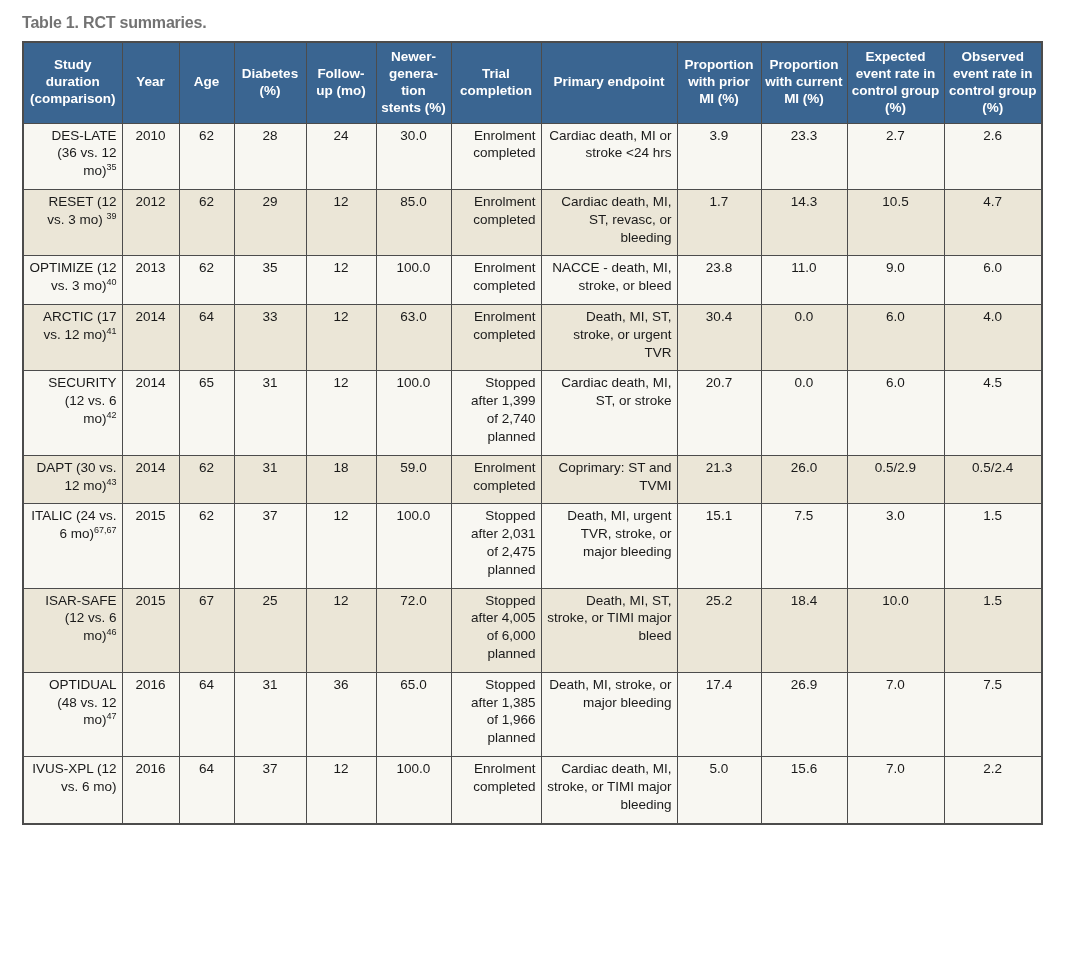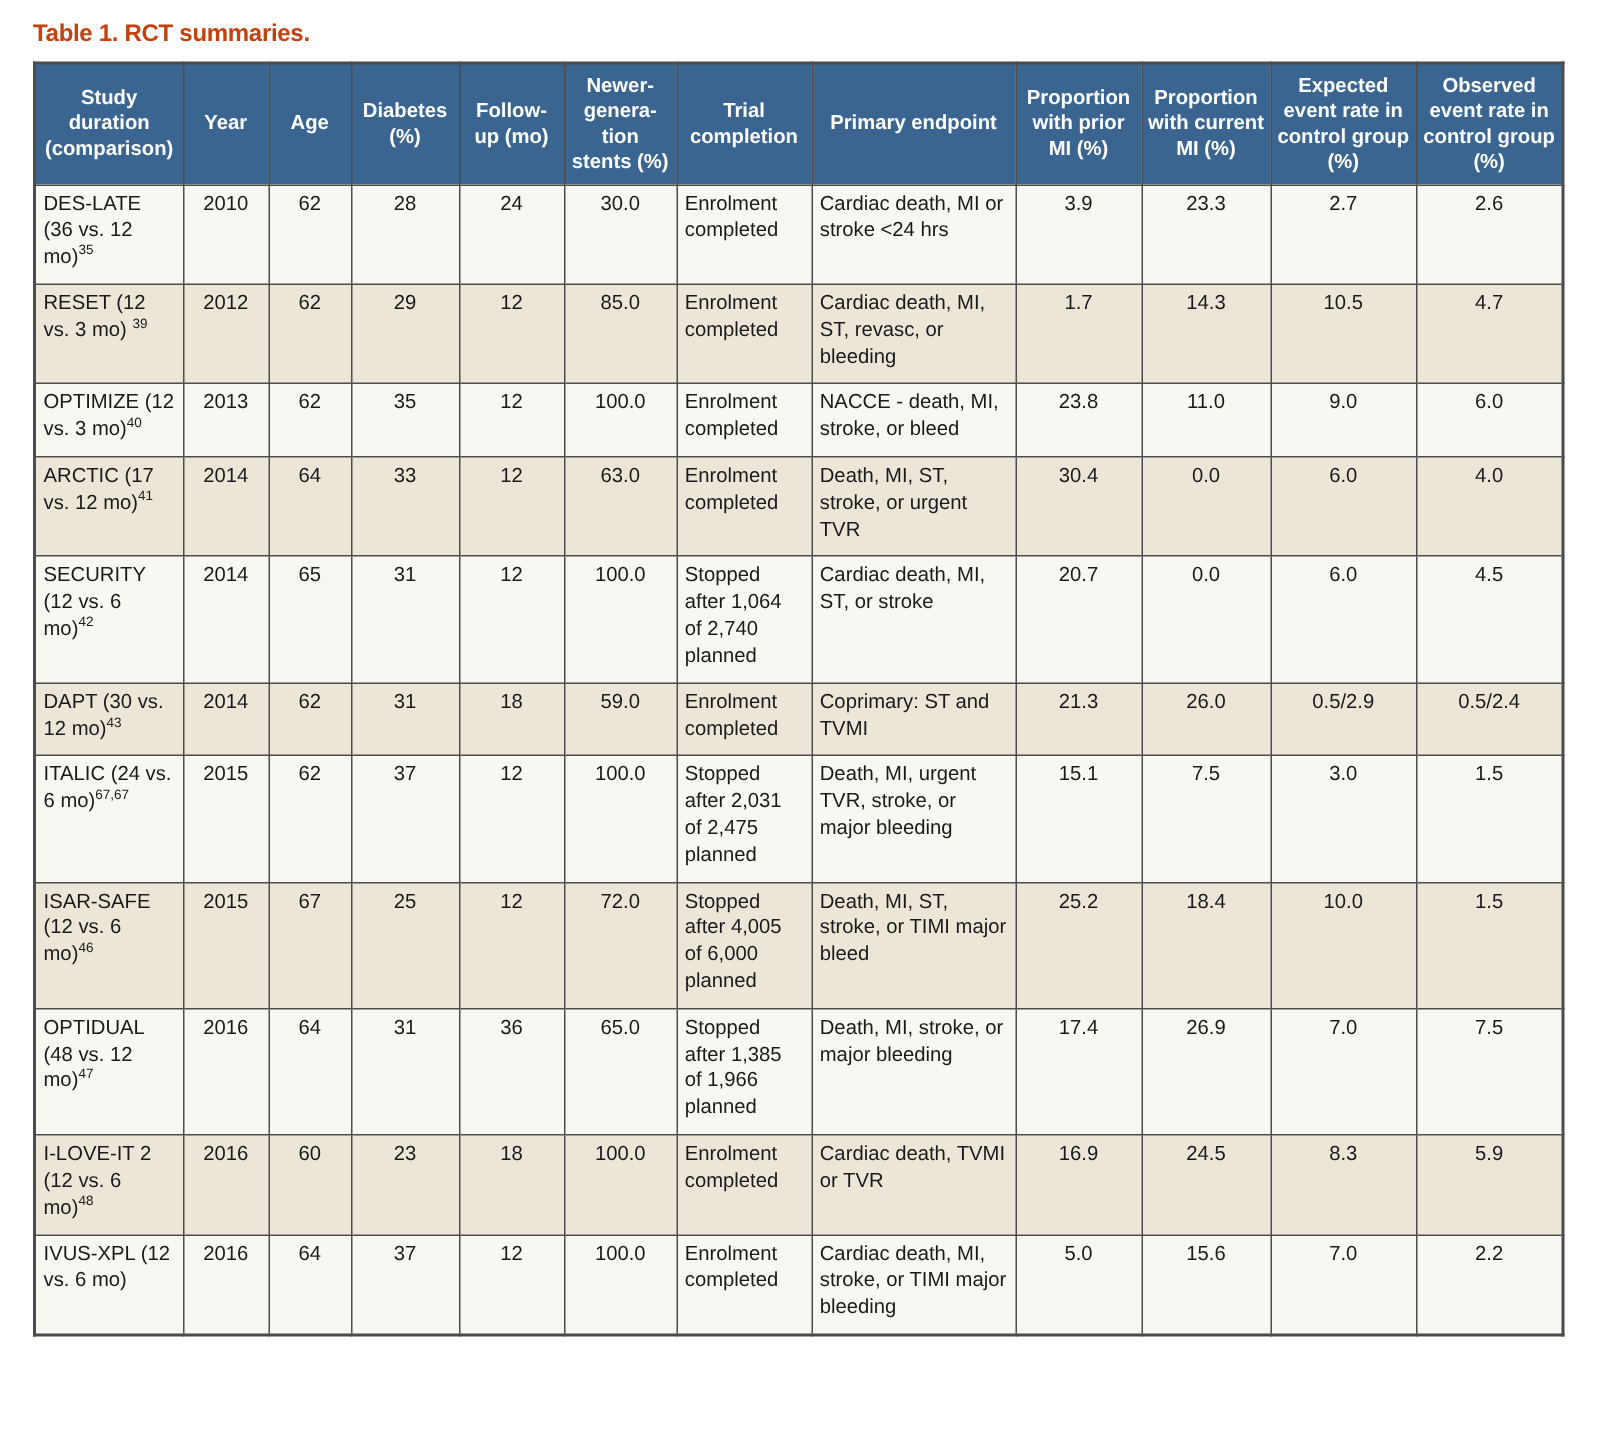--- a/index.html
+++ b/index.html
@@ -12,42 +12,42 @@
   }
   *{box-sizing:border-box;}
   html,body{margin:0;padding:0;}
   body{
     width:1082px;height:956px;background:#ffffff;
     font-family:"Liberation Sans", sans-serif;
     color:var(--text);
   }
   .page{padding:12px 22px 0 22px;}
   .title{
-    font-size:16px;font-weight:bold;margin:2px 0 9px 0;color:#c2410c;
+    font-size:16px;font-weight:bold;margin:2px 0 9px 0;color:#737373;
     letter-spacing:-0.2px;
   }
   table.rct{
     border-collapse:collapse;table-layout:fixed;width:1019px;
     border:2px solid var(--border);
   }
   table.rct th{
     background:var(--header-bg);color:var(--header-text);
     font-size:13.5px;font-weight:bold;text-align:center;
     padding:6px 3px;border:1px solid var(--border);line-height:1.25;
     vertical-align:middle;
   }
   table.rct td{
     font-size:13.5px;padding:3px 5px 9px 5px;border:1px solid var(--border);
     vertical-align:top;line-height:1.32;color:var(--text);
     overflow-wrap:break-word;
   }
   tr.light td{background:var(--row-light);}
   tr.cream td{background:var(--row-cream);}
   td.c{text-align:center;}
-  td.l{text-align:left;}
+  td.l{text-align:right;}
   sup.ref{font-size:9px;line-height:0;vertical-align:super;}
 </style>
 </head>
 <body>
 
 <div class="page">
   <h1 class="title">Table 1. RCT summaries.</h1>
 
   <table class="rct">
     <colgroup>
@@ -137,21 +137,21 @@
           <td class="c">6.0</td>
           <td class="c">4.0</td>
         </tr>
         <tr class="light">
           <td class="l">SECURITY (12 vs. 6 mo)<sup class="ref">42</sup></td>
           <td class="c">2014</td>
           <td class="c">65</td>
           <td class="c">31</td>
           <td class="c">12</td>
           <td class="c">100.0</td>
-          <td class="l">Stopped after 1,064 of 2,740 planned</td>
+          <td class="l">Stopped after 1,399 of 2,740 planned</td>
           <td class="l">Cardiac death, MI, ST, or stroke</td>
           <td class="c">20.7</td>
           <td class="c">0.0</td>
           <td class="c">6.0</td>
           <td class="c">4.5</td>
         </tr>
         <tr class="cream">
           <td class="l">DAPT (30 vs. 12 mo)<sup class="ref">43</sup></td>
           <td class="c">2014</td>
           <td class="c">62</td>
@@ -200,34 +200,20 @@
           <td class="c">31</td>
           <td class="c">36</td>
           <td class="c">65.0</td>
           <td class="l">Stopped after 1,385 of 1,966 planned</td>
           <td class="l">Death, MI, stroke, or major bleeding</td>
           <td class="c">17.4</td>
           <td class="c">26.9</td>
           <td class="c">7.0</td>
           <td class="c">7.5</td>
         </tr>
-        <tr class="cream">
-          <td class="l">I-LOVE-IT 2 (12 vs. 6 mo)<sup class="ref">48</sup></td>
-          <td class="c">2016</td>
-          <td class="c">60</td>
-          <td class="c">23</td>
-          <td class="c">18</td>
-          <td class="c">100.0</td>
-          <td class="l">Enrolment completed</td>
-          <td class="l">Cardiac death, TVMI or TVR</td>
-          <td class="c">16.9</td>
-          <td class="c">24.5</td>
-          <td class="c">8.3</td>
-          <td class="c">5.9</td>
-        </tr>
         <tr class="light">
           <td class="l">IVUS-XPL (12 vs. 6 mo)</td>
           <td class="c">2016</td>
           <td class="c">64</td>
           <td class="c">37</td>
           <td class="c">12</td>
           <td class="c">100.0</td>
           <td class="l">Enrolment completed</td>
           <td class="l">Cardiac death, MI, stroke, or TIMI major bleeding</td>
           <td class="c">5.0</td>

